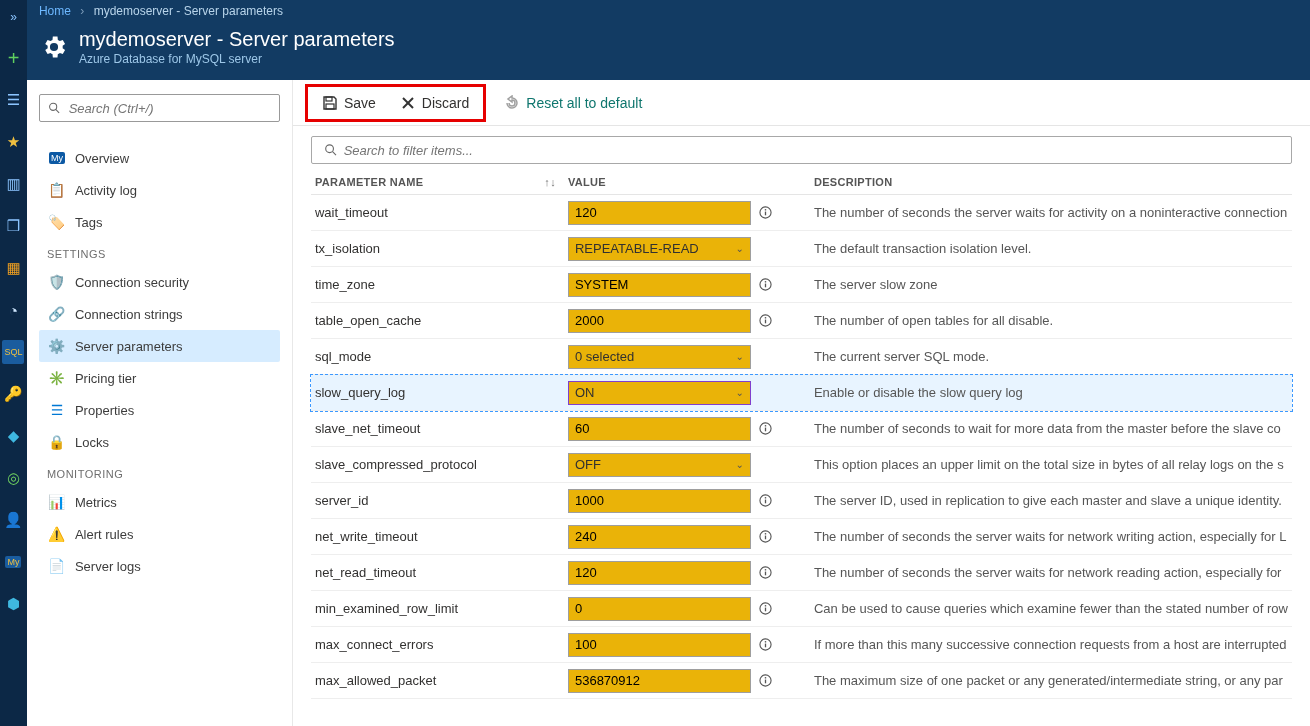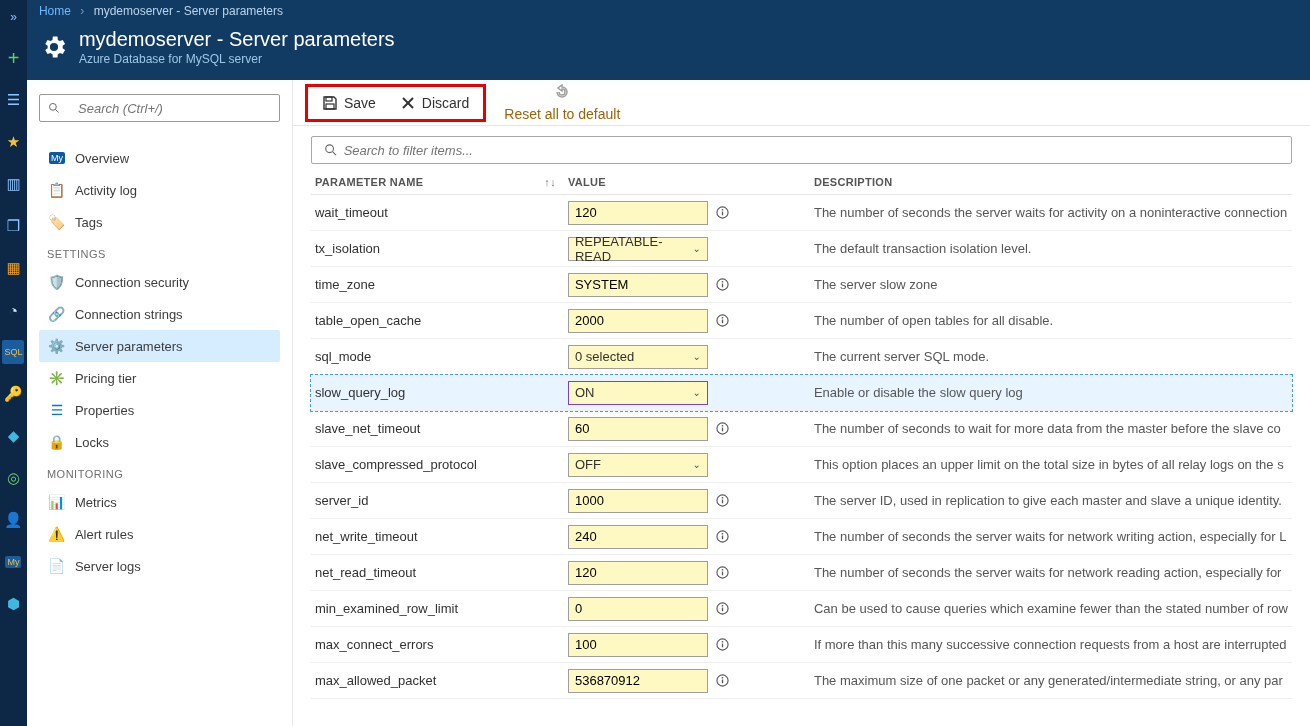--- a/index.html
+++ b/index.html
@@ -14,49 +14,49 @@
 .crumbs .sep{margin:0 6px;color:#7a9ab8;}
 .titlebar{background:#123b63;padding:6px 12px 14px 12px;display:flex;align-items:center;gap:10px;}
 .titlebar .gear{width:30px;height:30px;color:#fff;display:flex;align-items:center;justify-content:center;}
 .titlebar .gear svg{width:28px;height:28px;}
 .titlebar .t1{color:#fff;font-size:20px;font-weight:300;}
 .titlebar .t2{color:#9dc7e8;font-size:12px;margin-top:1px;}
 .content{flex:1;display:flex;overflow:hidden;}
 .sidepanel{width:266px;border-right:1px solid #e8e8e8;padding:14px 12px 0 12px;overflow-y:auto;}
 .searchbox{display:flex;align-items:center;border:1px solid #999;height:28px;padding:0 8px;border-radius:2px;}
 .searchbox svg{width:14px;height:14px;color:#666;}
-.searchbox input{border:none;outline:none;margin-left:18px;font-style:italic;width:100%;font-size:13px;}
+.searchbox input{border:none;outline:none;margin-left:8px;font-style:italic;width:100%;font-size:13px;}
 .nav-section{margin-top:20px;}
 .nav-header{font-size:11px;color:#6e6e6e;letter-spacing:0.5px;margin:10px 8px 6px 8px;font-weight:500;}
 .nav-item{display:flex;align-items:center;gap:10px;padding:8px 10px;cursor:pointer;border-radius:2px;}
 .nav-item.active{background:#d6ecff;}
 .nav-item .ic{width:16px;height:16px;display:flex;align-items:center;justify-content:center;font-size:14px;}
 .nav-item .lbl{font-size:13px;color:#3c3c3c;}
 .workpane{flex:1;display:flex;flex-direction:column;overflow:hidden;}
 .toolbar{display:flex;align-items:center;height:46px;border-bottom:1px solid #e5e5e5;padding:0 12px;gap:0;}
 .redbox{border:3px solid #e60000;display:flex;align-items:center;padding:4px 8px;gap:12px;}
 .tbtn{display:flex;align-items:center;gap:6px;cursor:pointer;padding:4px 6px;font-size:14px;}
-.tbtn.disabled{color:#a16207;cursor:default;flex-direction:column;}
+.tbtn.disabled{color:#0f766e;cursor:default;}
 .tbtn svg{width:16px;height:16px;}
 .filterbar{padding:10px 18px 6px 18px;}
 .filterbox{display:flex;align-items:center;border:1px solid #a8a8a8;border-radius:2px;height:28px;padding:0 12px;}
 .filterbox svg{width:14px;height:14px;color:#666;}
 .filterbox input{border:none;outline:none;margin-left:6px;font-style:italic;width:100%;font-size:13px;}
 .paramtable{flex:1;overflow-y:auto;padding:0 18px;}
 .thead{display:flex;align-items:center;border-bottom:1px solid #e5e5e5;padding:6px 4px;}
 .th{font-size:11px;font-weight:700;color:#555;letter-spacing:0.3px;}
 .col-name{width:253px;display:flex;align-items:center;}
 .col-value{width:246px;}
 .col-desc{flex:1;}
 .sorticon{margin-left:auto;margin-right:12px;color:#777;font-size:11px;}
 .trow{display:flex;align-items:center;border-bottom:1px solid #eeeeee;height:36px;padding:0 4px;}
 .trow.selected{background:#e8f4ff;outline:1px dashed #3c99ff;}
 .pname{width:253px;font-size:13px;color:#323130;}
 .pval{width:246px;position:relative;display:flex;align-items:center;}
-.pval input,.pval .select{width:140px;height:24px;border:1px solid #9e9e9e;padding:0 6px;font-size:13px;background:#fef9c3;}
+.pval input,.pval .select{width:183px;height:24px;border:1px solid #9e9e9e;padding:0 6px;font-size:13px;background:#eab308;}
 .pval .select{display:flex;align-items:center;justify-content:space-between;cursor:pointer;}
 .pval .select.active{border:1px solid #7f3fce;}
 .pval .chev{font-size:10px;color:#555;}
 .pval .info{margin-left:8px;width:14px;height:14px;color:#555;display:flex;align-items:center;justify-content:center;}
 .pval .info svg{width:13px;height:13px;}
 .pdesc{flex:1;font-size:13px;color:#565656;white-space:nowrap;overflow:hidden;}
 </style>
 </head>
 <body>
 

